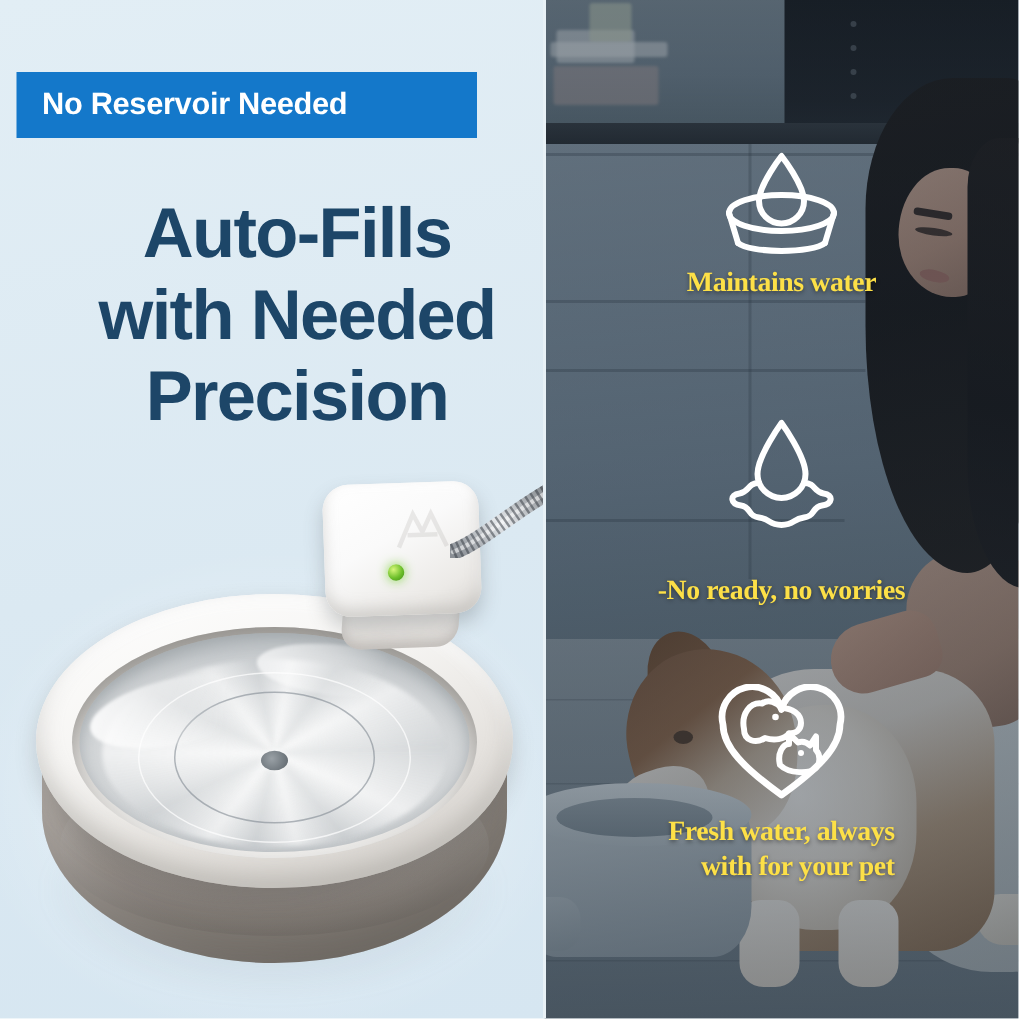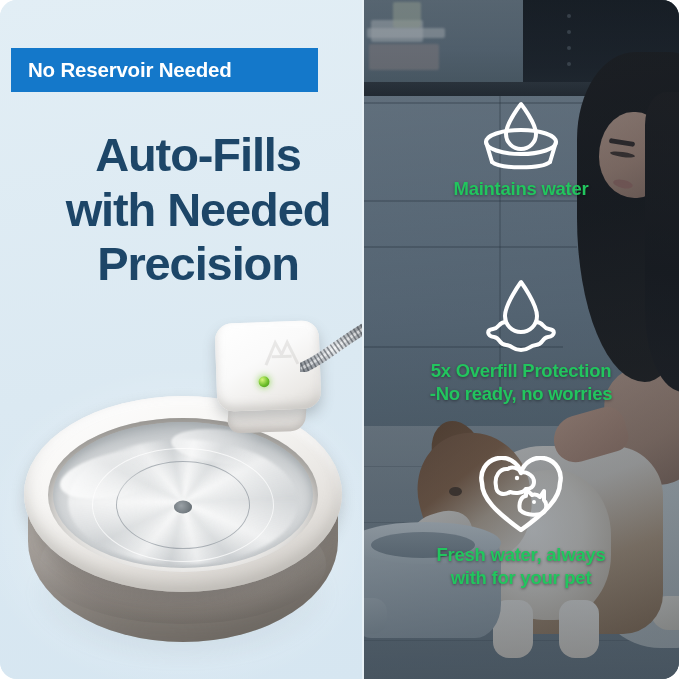--- a/index.html
+++ b/index.html
@@ -2,21 +2,21 @@
 <html><head>
 <meta charset="utf-8">
 <style>
   * { box-sizing: border-box; margin: 0; padding: 0; }
   html, body {
     width: 679px; height: 679px;
     background: #ffffff;
     font-family: "Liberation Sans", sans-serif;
     overflow: hidden;
   }
-  #page { position: relative; width: 679px; height: 679px; overflow: hidden; border-radius: 17px; }
+  #page { position: relative; width: 679px; height: 679px; overflow: hidden; }
 
   
   #left-panel {
     position: absolute; left: 0; top: 0; width: 363px; height: 679px;
     background: #dfecf4;
     overflow: hidden;
   }
   #left-panel .bg-wash {
     position: absolute; inset: 0;
     background:
@@ -338,35 +338,36 @@
     background: linear-gradient(180deg, rgba(36,48,62,.42) 0%, rgba(40,54,70,.40) 45%, rgba(34,46,60,.46) 100%);
   }
 
   
   .feature {
     position: absolute; width: 316px;
     display: flex; flex-direction: column; align-items: center;
   }
   .feature-icon { display: block; }
   .feature-text {
-    color: #22c55e;
+    color: #fde047;
     font-size: 18.5px;
     font-weight: bold;
     line-height: 1.22;
     text-align: center;
     letter-spacing: -0.25px;
     text-shadow: 0 1px 3px rgba(0,0,0,.42);
     white-space: nowrap;
+    font-family: Liberation Serif, serif;
   }
   #feature-1 { top: 96px; }
   #feature-2 { top: 276px; }
   #feature-3 { top: 456px; }
   #feature-1 .feature-text { margin-top: 6px; }
   #feature-2 .feature-text { margin-top: 8px; }
-  #feature-3 .feature-text { margin-top: 8px; }
+  #feature-3 .feature-text { margin-top: 8px; text-align: right; }
   .divider-line {
     position: absolute; left: 362px; top: 0; width: 2px; height: 679px;
     background: #e8f1f6;
   }
 </style>
 </head>
 <body>
 
 <div id="page">
 
@@ -499,21 +500,21 @@
 
     <div class="feature" id="feature-2">
       <svg class="feature-icon" width="86" height="76" viewBox="0 0 86 76">
         <path d="M43 6 C 43 6, 27 28, 27 40 A 16 16 0 0 0 59 40 C 59 28, 43 6, 43 6 Z" fill="none" stroke="#ffffff" stroke-width="4" stroke-linejoin="round"></path>
         <path d="M28 46 C 20 46, 22 52, 15 53 C 8 54, 9 60, 16 61
                  C 23 62, 20 68, 28 69 C 36 70, 34 74, 43 74
                  C 52 74, 50 70, 58 69 C 66 68, 63 62, 70 61
                  C 77 60, 78 54, 71 53 C 64 52, 66 46, 58 46" fill="none" stroke="#ffffff" stroke-width="4" stroke-linejoin="round" stroke-linecap="round"></path>
       </svg>
       <div class="feature-text">
-        <span>5x Overfill Protection</span><br>
+        <br>
         <span>-No ready, no worries</span>
       </div>
     </div>
 
     <div class="feature" id="feature-3">
       <svg class="feature-icon" width="90" height="80" viewBox="0 0 90 80">
 
         <path d="M45 74 C 20 56, 6 42, 6 27 A 18 18 0 0 1 45 17
                  A 18 18 0 0 1 84 27 C 84 42, 70 56, 45 74 Z" fill="none" stroke="#ffffff" stroke-width="4.5" stroke-linejoin="round"></path>
 

